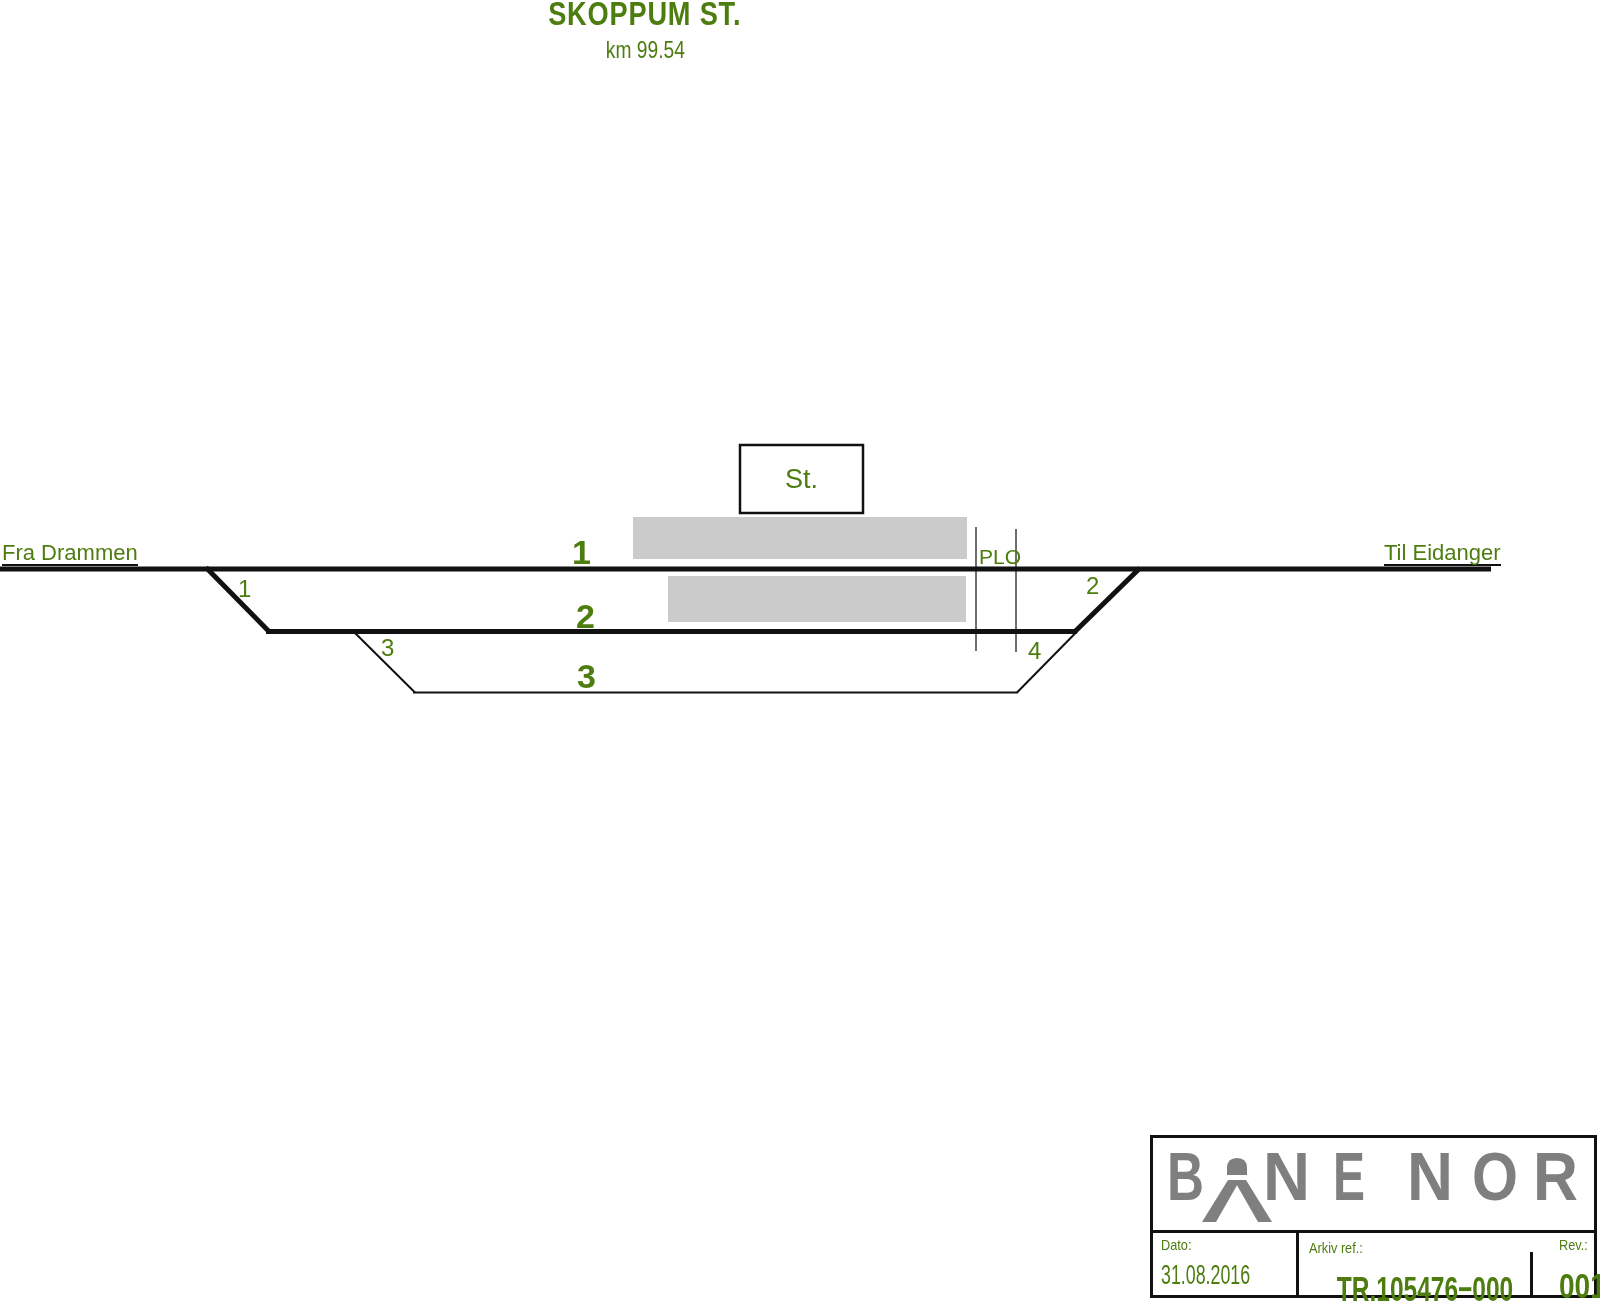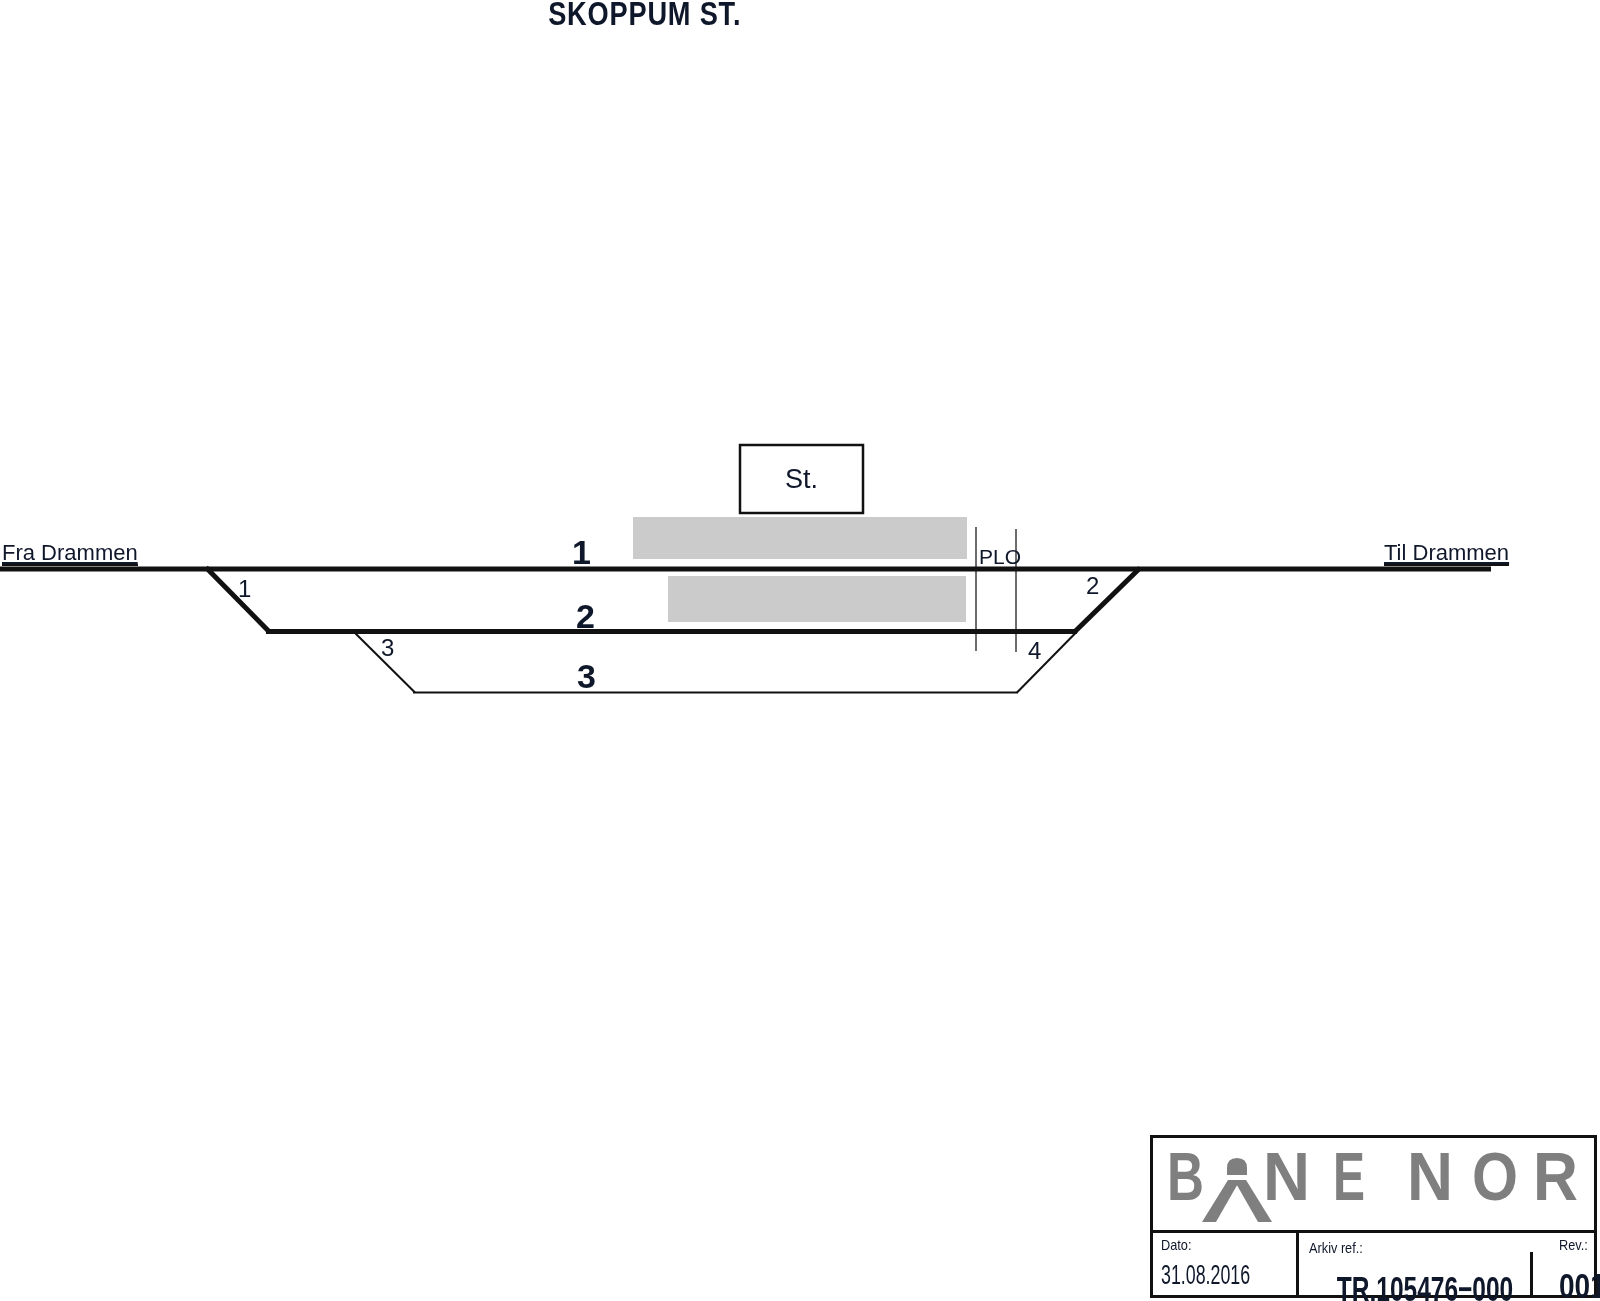--- a/index.html
+++ b/index.html
@@ -1,29 +1,29 @@
 <!DOCTYPE html>
 <html><head>
 <meta charset="utf-8">
 <style>
   html,body{margin:0;padding:0;background:#fff;}
   #stage{position:relative;width:1600px;height:1301px;background:#ffffff;
-         font-family:"Liberation Sans",sans-serif;color:#0f172a;overflow:hidden;}
+         font-family:"Liberation Sans",sans-serif;color:#4d7c0f;overflow:hidden;}
   svg{display:block;}
   .abs{position:absolute;white-space:nowrap;}
   
   .station-title{left:345px;top:-6px;width:600px;text-align:center;}
   .station-title .tx{display:inline-block;transform:scaleX(.8);transform-origin:center top;
                      font-size:34px;font-weight:bold;letter-spacing:1px;}
   .km-label{left:345px;top:36px;width:600px;text-align:center;}
   .km-label .tx{display:inline-block;transform:scaleX(.8);transform-origin:center top;font-size:24px;}
   
   .diagram-svg{position:absolute;left:0;top:0;}
   
-  .dir-label{font-size:22px;line-height:23px;border-bottom:2px solid #111;text-decoration:underline;}
+  .dir-label{font-size:22px;line-height:23px;border-bottom:2px solid #111;}
   .from-label{left:2px;top:541px;}
   .to-label{left:1384px;top:541px;}
   .track-num{font-size:34px;font-weight:bold;line-height:1;}
   .tn1{left:572px;top:535px;} .tn2{left:576px;top:599px;} .tn3{left:577px;top:659px;}
   .switch-num{font-size:24px;line-height:1;}
   .sn1{left:238px;top:577px;} .sn2{left:1086px;top:574px;}
   .sn3{left:381px;top:636px;} .sn4{left:1028px;top:639px;}
   .plo-label{left:979px;top:515px;font-size:21px;line-height:1;margin-top:31px;}
   .st-box-label{left:740px;top:445px;width:123px;height:68px;display:flex;
                 align-items:center;justify-content:center;font-size:27px;}
@@ -47,20 +47,23 @@
   .logo-text{font-family:"Liberation Sans",sans-serif;font-weight:bold;font-size:69px;}
 </style>
 </head>
 <body>
 
 <div id="stage">
 
   <div class="abs station-title">
     <span class="tx">SKOPPUM ST.</span>
   </div>
+  <div class="abs km-label">
+    <span class="tx">km 99.54</span>
+  </div>
 
   <svg class="diagram-svg" width="1600" height="1301" viewBox="0 0 1600 1301">
 
     <rect x="633" y="517" width="334" height="42" fill="#cbcbcb"></rect>
     <rect x="668" y="576" width="298" height="46" fill="#cbcbcb"></rect>
 
     <g stroke-width="1.5" fill="none" stroke="#3c3c3c">
       <line x1="976" y1="527" x2="976" y2="651"></line>
       <line x1="1016" y1="529" x2="1016" y2="652"></line>
     </g>
@@ -72,21 +75,21 @@
       <line x1="1075" y1="631.5" x2="1140" y2="568" stroke-width="5"></line>
       <line x1="353" y1="631" x2="415" y2="692.5" stroke-width="2"></line>
       <line x1="413" y1="692.5" x2="1018" y2="692.5" stroke-width="2"></line>
       <line x1="1017" y1="692.5" x2="1077" y2="631.5" stroke-width="2"></line>
     </g>
 
     <rect x="740" y="445" width="123" height="68" fill="#ffffff" stroke-width="2.5" stroke="#111111"></rect>
   </svg>
 
   <span class="abs dir-label from-label">Fra Drammen</span>
-  <span class="abs dir-label to-label">Til Drammen</span>
+  <span class="abs dir-label to-label">Til Eidanger</span>
 
   <div class="abs st-box-label">St.</div>
 
   <span class="abs plo-label">PLO</span>
 
   <span class="abs track-num tn1">1</span>
   <span class="abs track-num tn2">2</span>
   <span class="abs track-num tn3">3</span>
 
   <span class="abs switch-num sn1">1</span>

